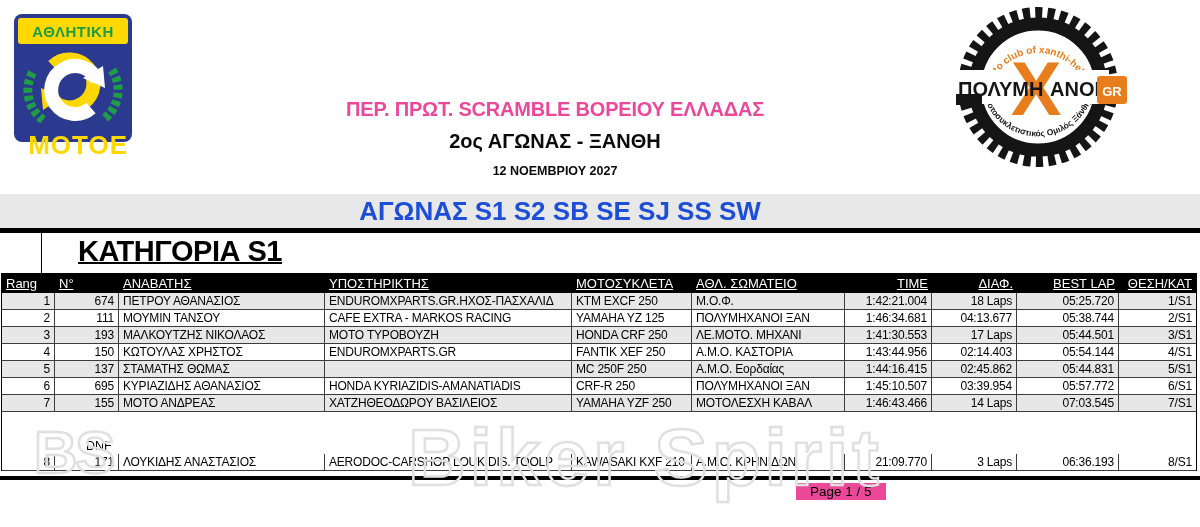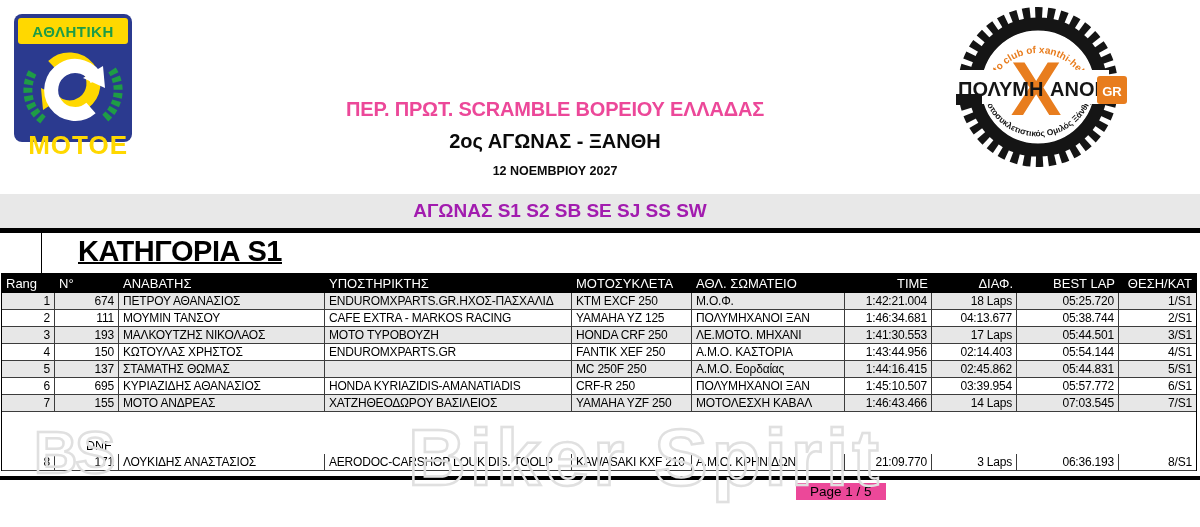--- a/index.html
+++ b/index.html
@@ -24,35 +24,35 @@
   .header-block { position:absolute; left:110px; top:0; width:890px; text-align:center; }
   .h-title    { position:absolute; left:0; width:100%; top:98px;  font-size:20px; font-weight:bold; color:#ec4899; letter-spacing:-0.2px; }
   .h-subtitle { position:absolute; left:0; width:100%; top:130px; font-size:20px; font-weight:bold; color:#0a0a0a; }
   .h-date     { position:absolute; left:0; width:100%; top:164px; font-size:12.5px; font-weight:bold; color:#0a0a0a; }
 
   
   .race-banner { position:absolute; left:0; top:194px; width:1200px; height:34px;
     background:#e8e8e8; }
   .race-banner span { position:absolute; left:0; top:0; width:1120px; height:34px;
     display:flex; align-items:center; justify-content:center;
-    font-size:19px; font-weight:bold; color:#a21caf; }
+    font-size:26px; font-weight:bold; color:#1d4ed8; }
 
   
   .topbar { position:absolute; left:0; top:228px; width:1200px; height:5px; background:#000; }
   .category-box { position:absolute; left:1px; top:233px; width:1196px; height:40px;
     border-left:1px solid #000; border-right:1px solid #000; background:#fff;margin-left:40px; }
   .category-title { position:absolute; left:36px; top:2px; font-size:29px; font-weight:bold;
     color:#000; text-decoration:underline; text-decoration-thickness:2px; letter-spacing:-0.5px; }
 
   
   .results { position:absolute; left:1px; top:273px; width:1196px;
     border-left:1px solid #000; border-right:1px solid #000;
     --cols:53px 64px 206px 247px 120px 153px 87px 85px 102px 77px; }
   .thead { display:grid; grid-template-columns:var(--cols); background:#000; color:#fff;
-    height:20px; align-items:center; font-size:13px; }
+    height:20px; align-items:center; font-size:13px;text-decoration:underline; }
   .hcell { padding:0 4px; white-space:nowrap; overflow:hidden; }
   .hcell.hc { text-align:right; }
   .trow { display:grid; grid-template-columns:var(--cols); height:17px;
     border-bottom:1px solid #3c3c3c; }
   .trow.shade { background:#e7e7e7; }
   .trow.plain { background:#ffffff; }
   .tcell { font-size:12px; line-height:16px; padding:0 4px; white-space:nowrap;
     overflow:hidden; border-right:1px solid #3c3c3c; color:#000; letter-spacing:-0.2px; }
   .tcell:last-child { border-right:none; }
   .ar { text-align:right; }

